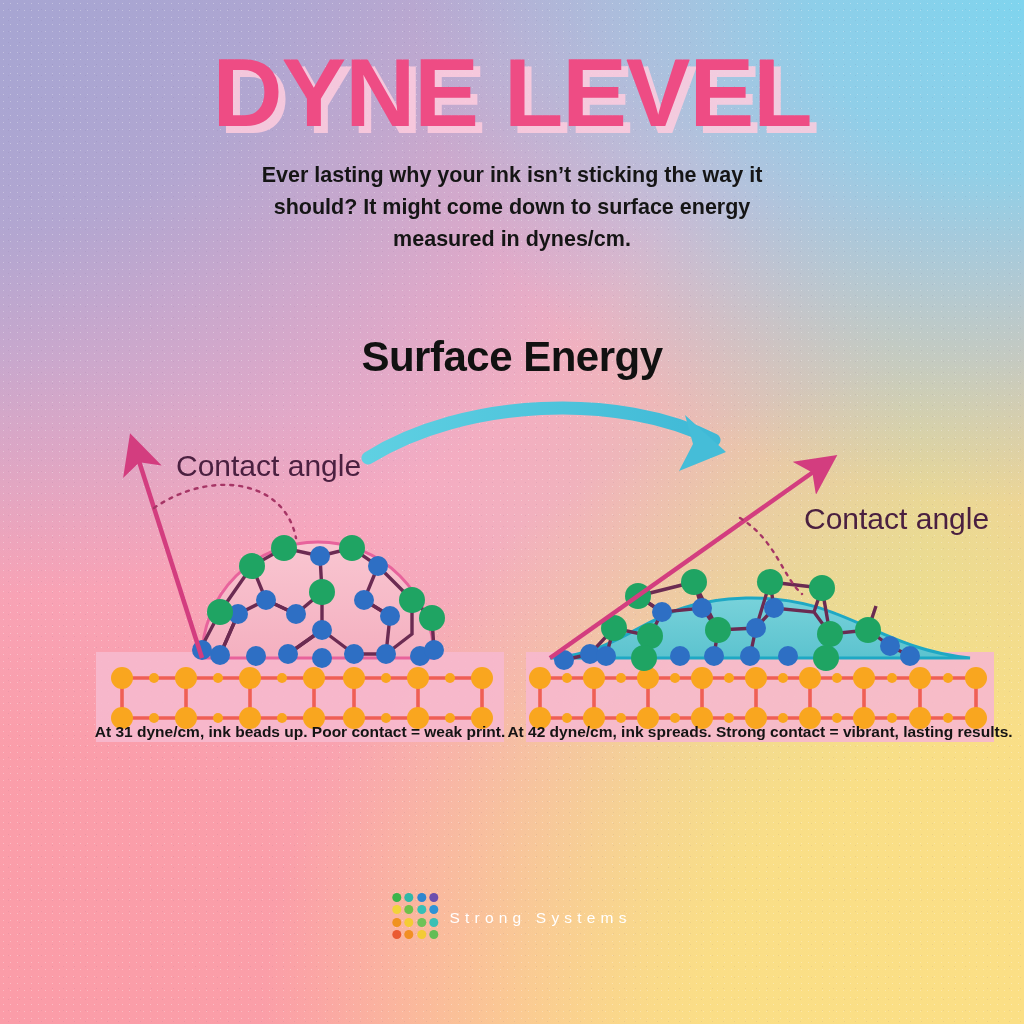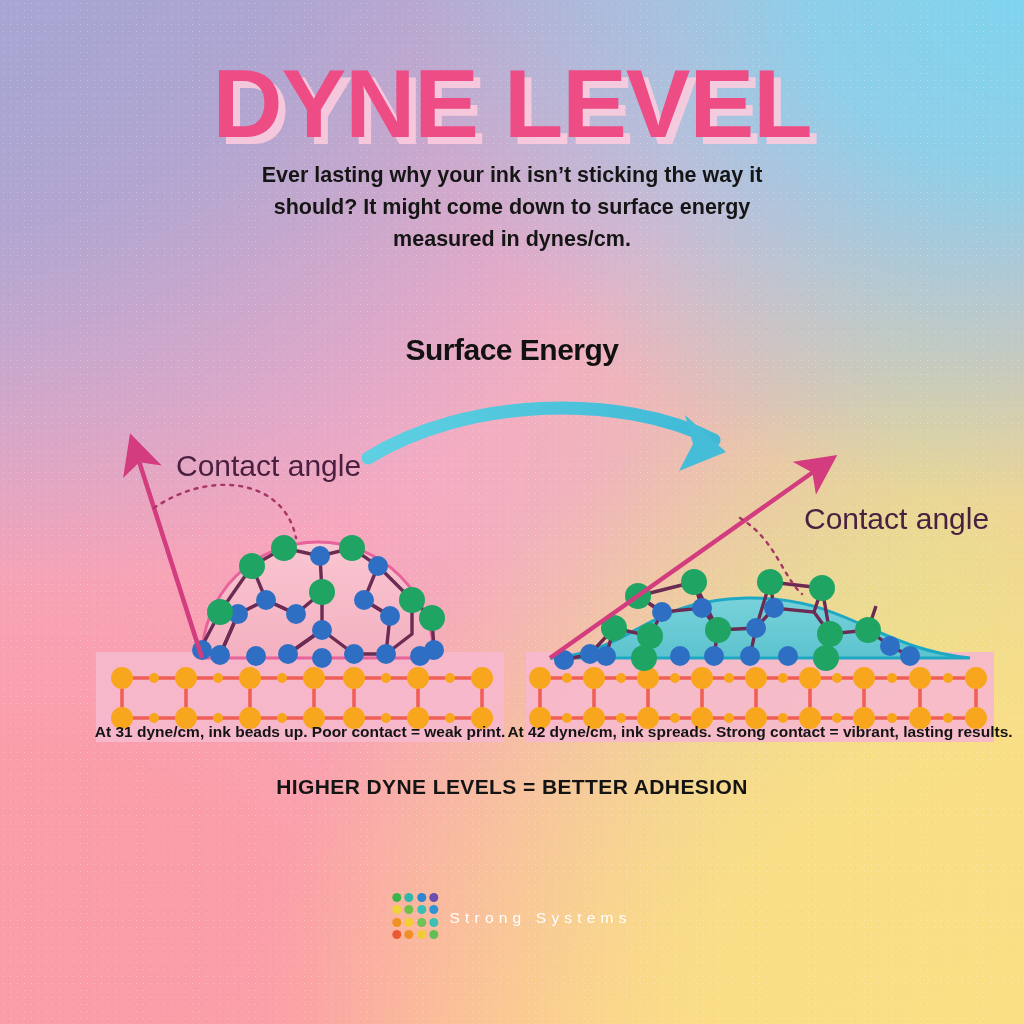--- a/index.html
+++ b/index.html
@@ -52,21 +52,20 @@
     left: 0;
     width: 100%;
     text-align: center;
     font-size: 97px;
     line-height: 1;
     font-weight: bold;
     letter-spacing: -1px;
     color: #ee4c84;
     text-shadow: 7px 7px 0 rgba(255,205,222,0.85);
     white-space: nowrap;
-    margin-top: 11px;
   }
 
   .subtitle {
     position: absolute;
     top: 160px;
     left: 50%;
     transform: translateX(-50%);
     width: 580px;
     text-align: center;
     font-size: 21.5px;
@@ -74,21 +73,21 @@
     font-weight: bold;
     color: #151515;
   }
 
   .section-heading {
     position: absolute;
     top: 333px;
     left: 0;
     width: 100%;
     text-align: center;
-    font-size: 30px;
+    font-size: 42px;
     font-weight: bold;
     color: #111111;
     letter-spacing: -0.5px;
   }
 
   
   .stage {
     position: absolute;
     inset: 0;
     margin-left: 34px;
@@ -369,21 +368,20 @@
       <text x="142" y="476" font-family="Liberation Sans, sans-serif" font-size="30" fill="#4a2040">Contact angle</text>
 
       <text x="770" y="529" font-family="Liberation Sans, sans-serif" font-size="30" fill="#4a2040">Contact angle</text>
 
       <text x="266" y="737" text-anchor="middle" font-family="Liberation Sans, sans-serif" font-size="15.5" font-weight="bold" fill="#141414">At 31 dyne/cm, ink beads up. Poor contact = weak print.</text>
 
       <text x="726" y="737" text-anchor="middle" font-family="Liberation Sans, sans-serif" font-size="15.5" font-weight="bold" fill="#141414">At 42 dyne/cm, ink spreads. Strong contact = vibrant, lasting results.</text>
     </svg>
   </div>
 
-  <div class="tagline">HIGHER DYNE LEVELS = BETTER ADHESION</div>
 
   <div class="logo">
     <div class="logo-dots">
       <span style="background: rgb(59, 181, 74);"></span>
       <span style="background: rgb(47, 184, 168);"></span>
       <span style="background: rgb(47, 134, 208);"></span>
       <span style="background: rgb(107, 79, 174);"></span>
       <span style="background: rgb(242, 210, 58);"></span>
       <span style="background: rgb(111, 192, 74);"></span>
       <span style="background: rgb(54, 191, 182);"></span>

